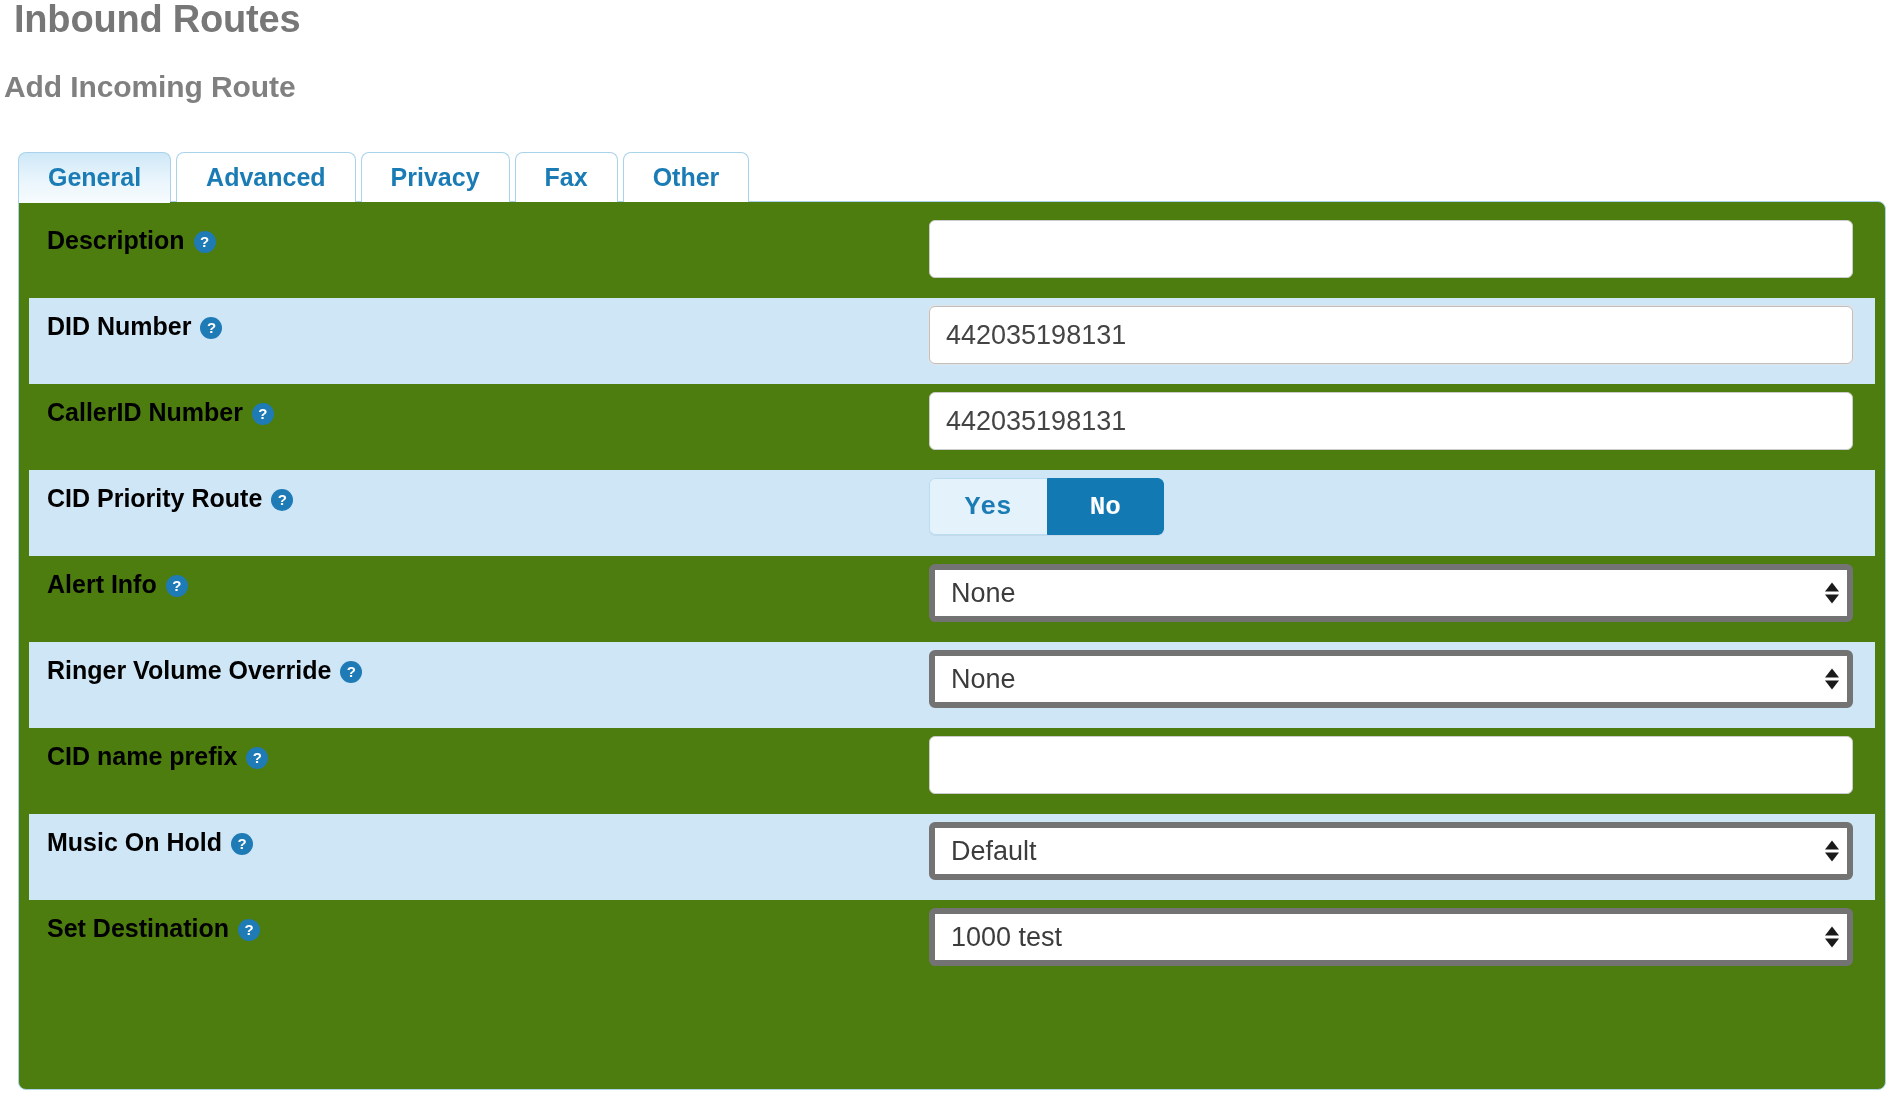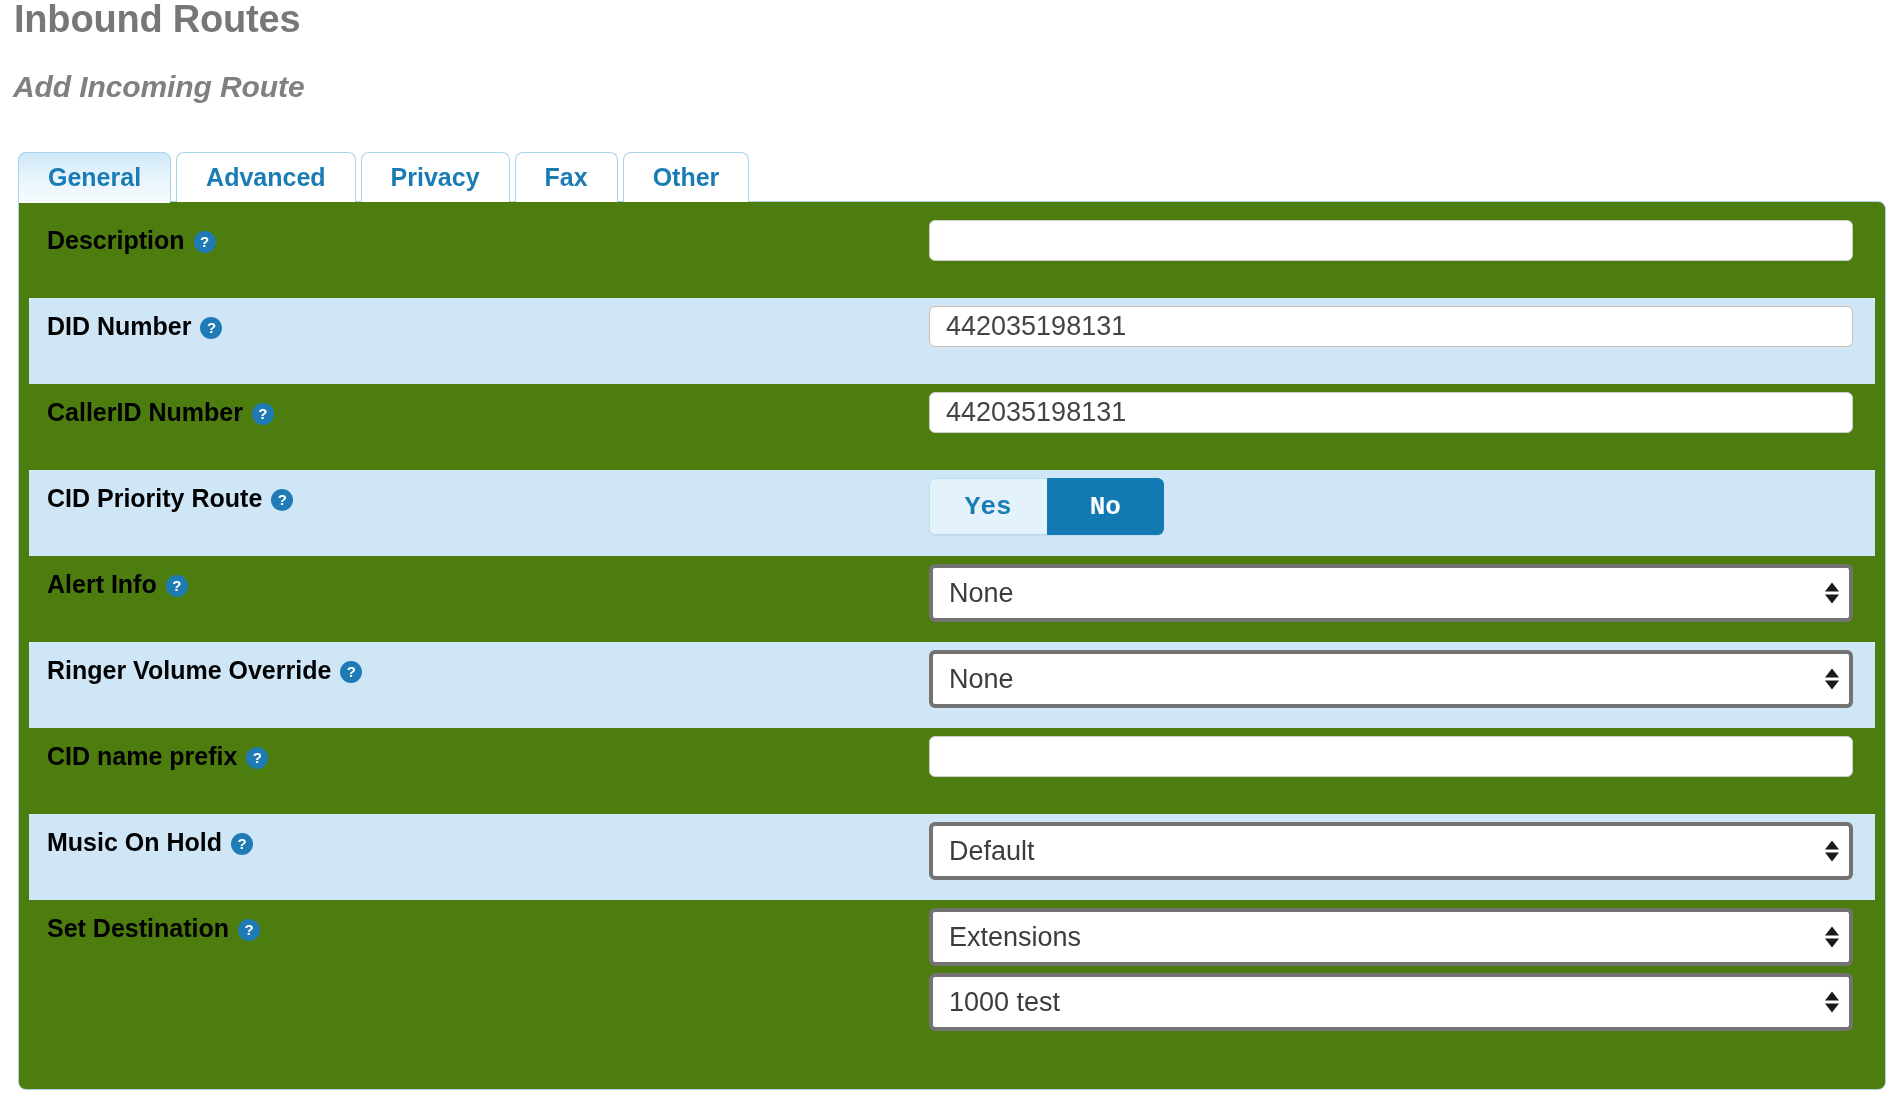--- a/index.html
+++ b/index.html
@@ -21,28 +21,27 @@
     left: 14px;
     top: -2px;
     font-size: 38px;
     font-weight: bold;
     color: #777777;
     letter-spacing: -0.2px;
     white-space: nowrap;
   }
   .sub-title {
     position: absolute;
-    left: 13px;
+    left: 4px;
     top: 70px;
     font-size: 30px;
     font-weight: bold;
     color: #808080;
     letter-spacing: -0.1px;
     white-space: nowrap;
-    font-style: italic;
   }
 
   
   .tabs {
     position: absolute;
     left: 18px;
     top: 152px;
     height: 50px;
     display: flex;
     align-items: flex-end;
@@ -138,21 +137,21 @@
     flex: 1 1 auto;
     padding: 8px 22px 8px 0;
     display: flex;
     flex-direction: column;
     gap: 7px;
   }
 
   
   .text-input {
     width: 100%;
-    height: 41px;
+    height: 58px;
     border: 1px solid #cccccc;
     border-radius: 6px;
     background: #ffffff;
     font-size: 27px;
     color: #444444;
     padding: 0 16px;
     font-family: "Liberation Sans", sans-serif;
     outline: none;
   }
   .text-input.focused {
@@ -161,21 +160,21 @@
   }
 
   .select-wrap {
     position: relative;
     width: 100%;
     height: 58px;
   }
   .select-box {
     width: 100%;
     height: 58px;
-    border: 4px solid #737373;
+    border: 6px solid #737373;
     border-radius: 6px;
     background: #ffffff;
     font-size: 27px;
     color: #3c3c3c;
     padding: 0 48px 0 16px;
     display: flex;
     align-items: center;
     cursor: pointer;
     font-family: "Liberation Sans", sans-serif;
     white-space: nowrap;
@@ -350,27 +349,20 @@
             </div>
           </div>
         </div>
         <div class="row">
           <div class="row-label">
             <span>Set Destination</span>
             <span class="help-icon">?</span>
           </div>
           <div class="row-control">
             <div class="select-wrap">
-              <div class="select-box">Extensions</div>
-              <span class="spinner">
-                <span class="tri-up"></span>
-                <span class="tri-down"></span>
-              </span>
-            </div>
-            <div class="select-wrap">
               <div class="select-box">1000 test</div>
               <span class="spinner">
                 <span class="tri-up"></span>
                 <span class="tri-down"></span>
               </span>
             </div>
           </div>
         </div>
       </div>
   </div>

